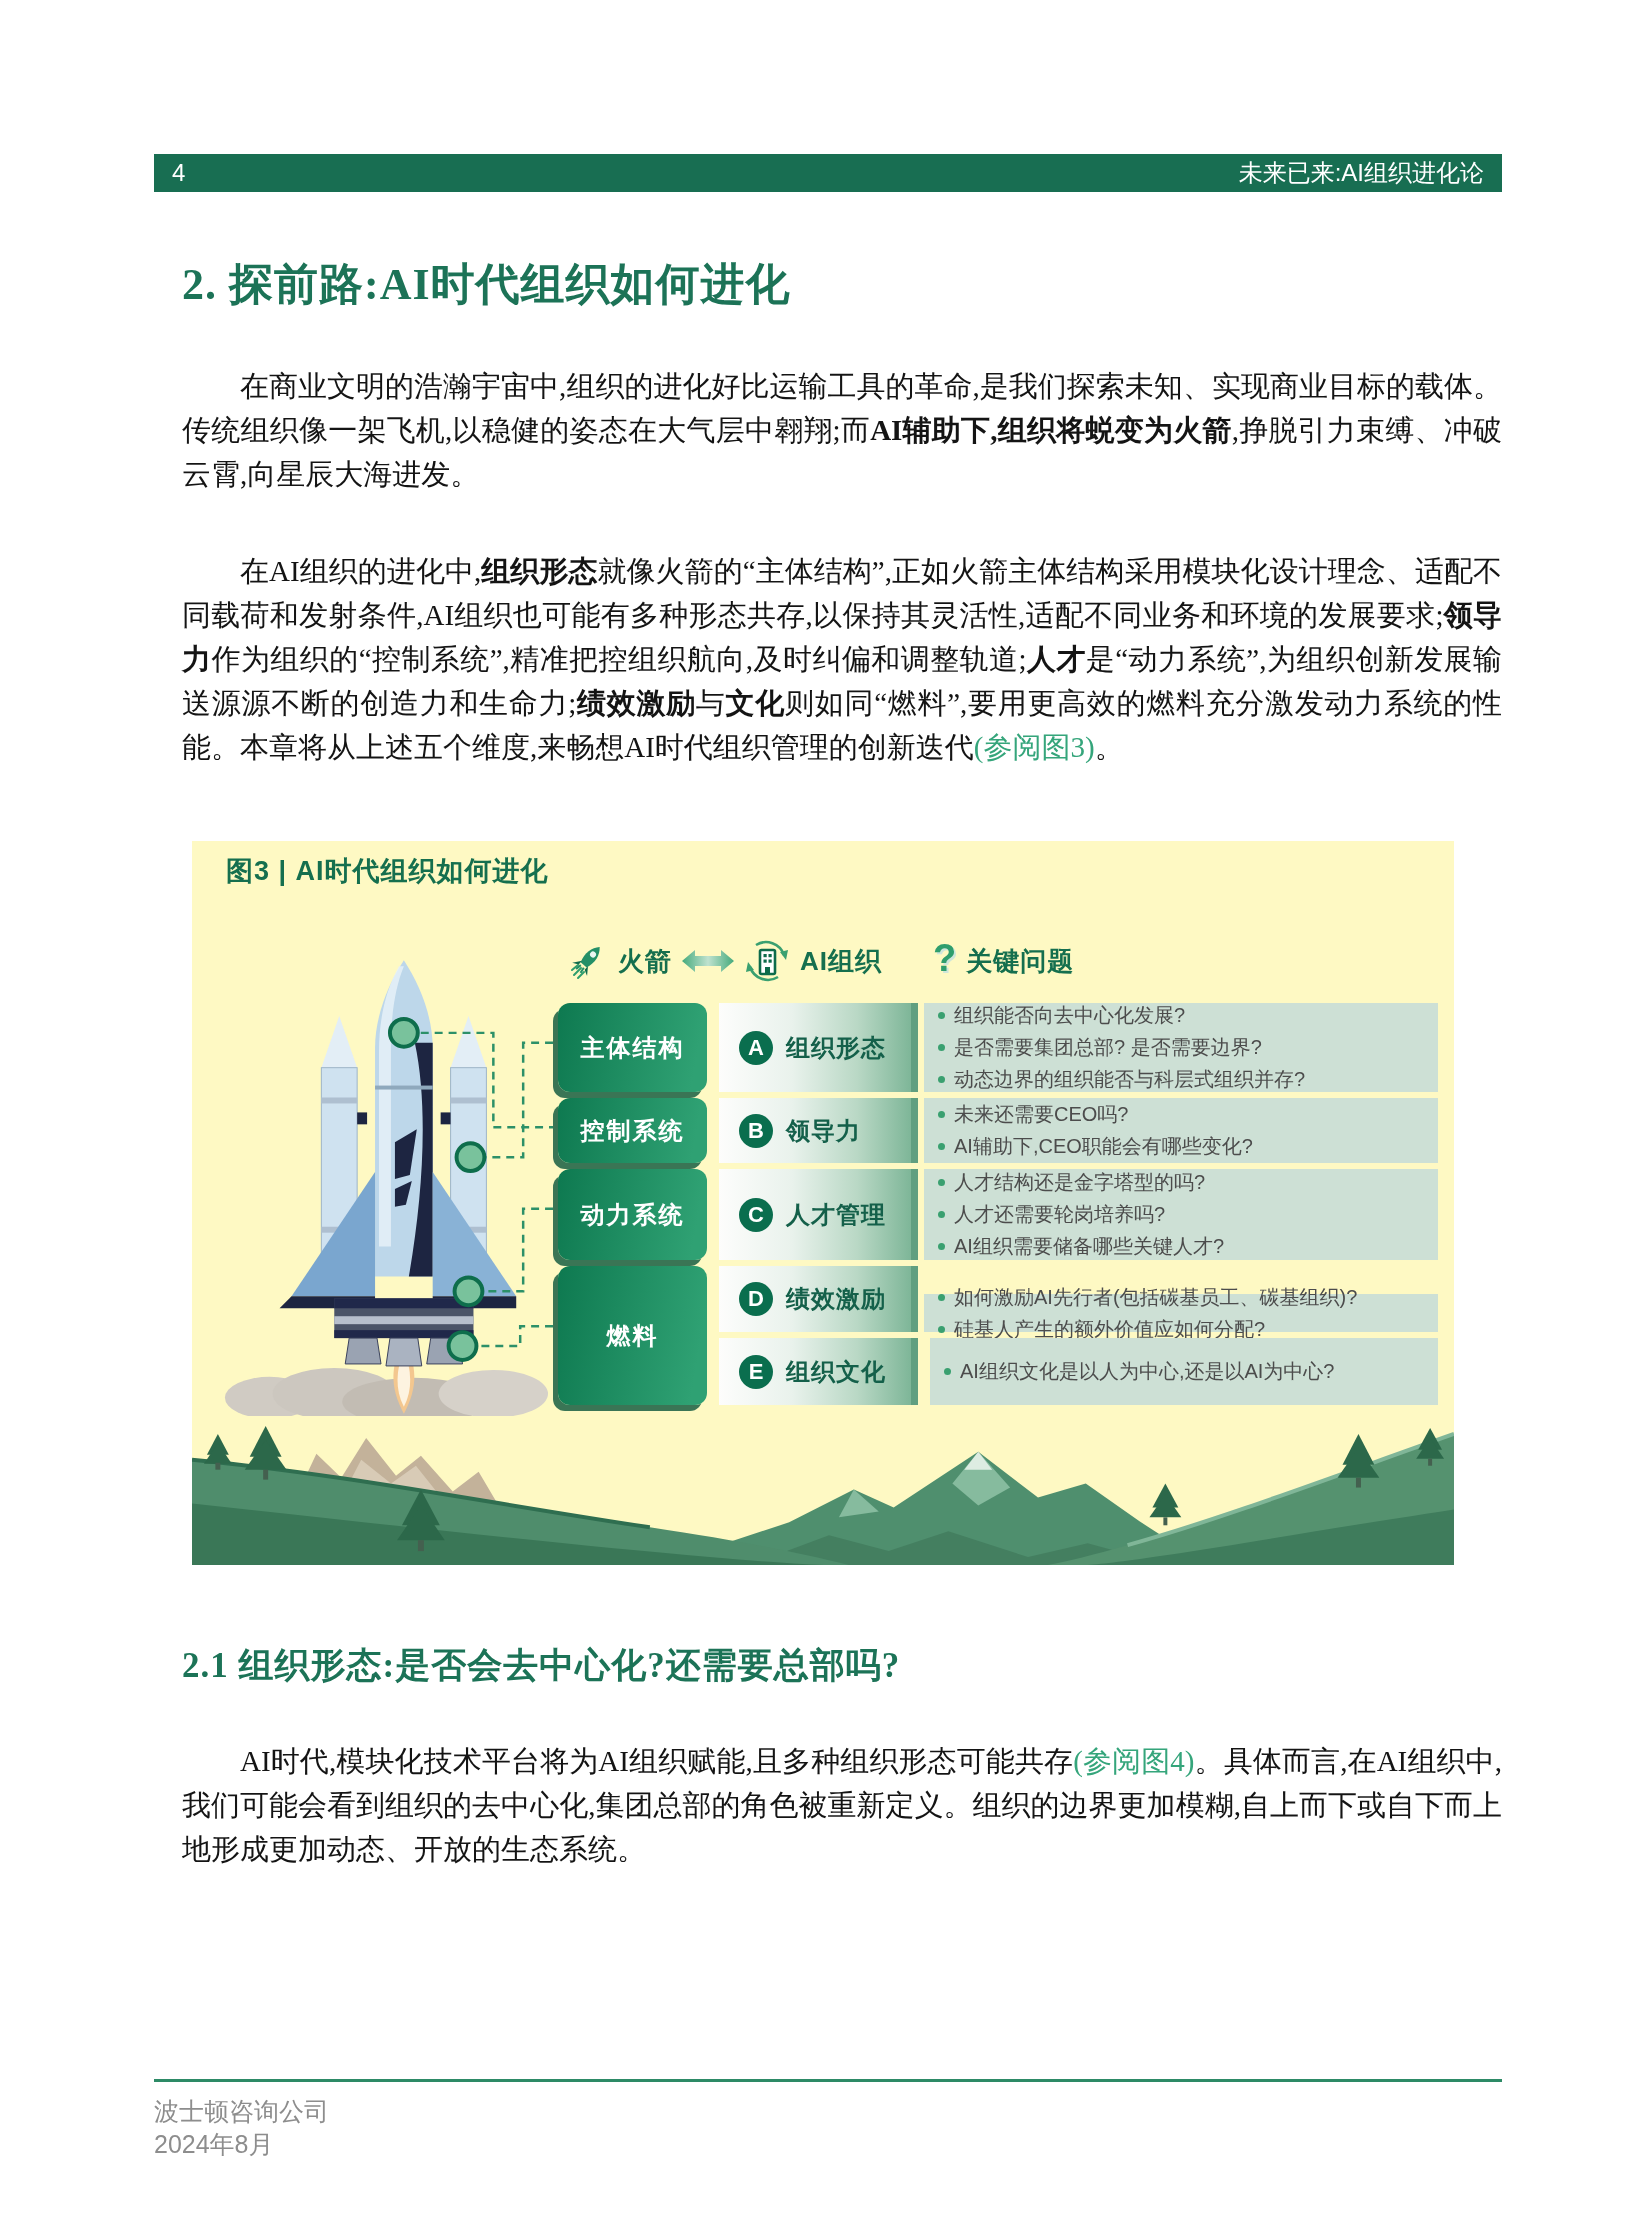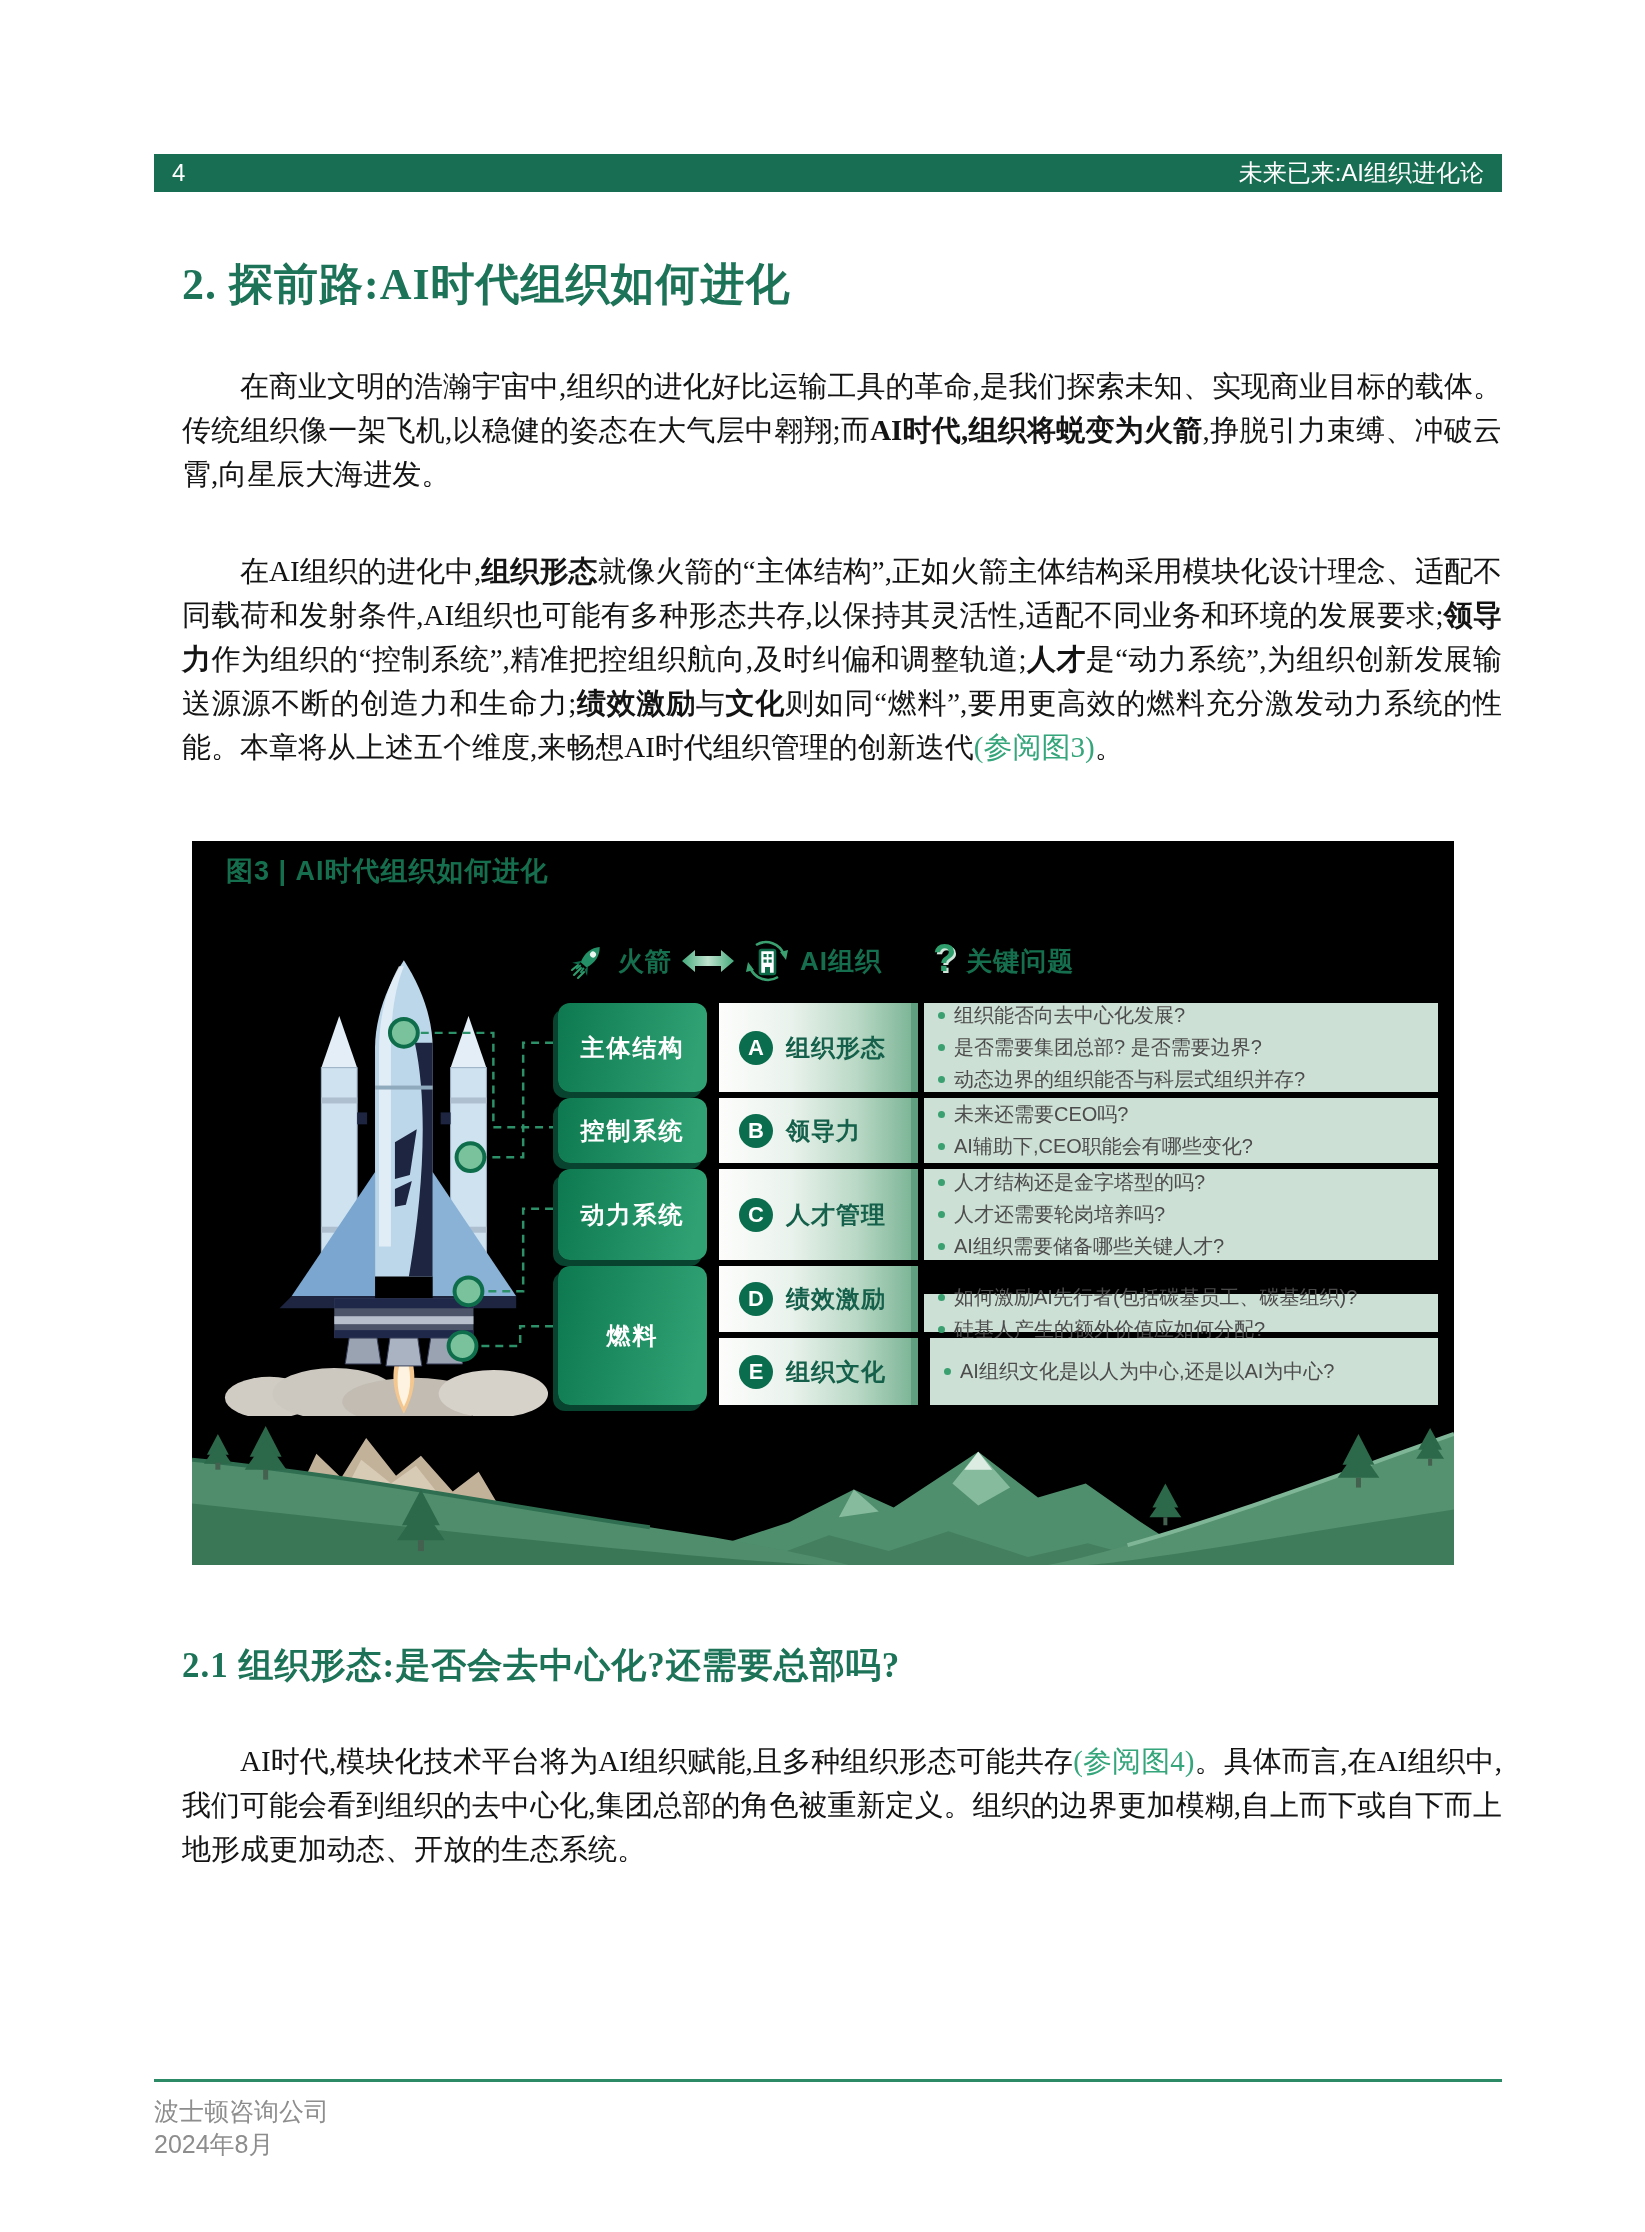--- a/index.html
+++ b/index.html
@@ -12,21 +12,21 @@
   
   #h2{position:absolute;left:182px;top:255px;font:700 44px "Liberation Serif",serif;color:#1c7357;letter-spacing:1px;}
   #h21{position:absolute;left:182px;top:1642px;font:700 35px "Liberation Serif",serif;color:#1c7357;letter-spacing:1px;}
   
   .para{position:absolute;left:182px;width:1320px;text-align:justify;
         font:29px/44px "Liberation Serif",serif;color:#141414;text-indent:58px;}
   #p1{top:364px;} #p2{top:549px;} #p3{top:1739px;}
   .rb{font-weight:bold;}
   .rg{color:#35a57b;}
   
-  #figure{position:absolute;left:192px;top:841px;width:1262px;height:724px;background:#000000;overflow:hidden;}
+  #figure{position:absolute;left:192px;top:841px;width:1262px;height:724px;background:#fef9c3;overflow:hidden;}
   .fig-title{position:absolute;left:34px;top:12px;font:700 27px "Liberation Sans",sans-serif;color:#156f4e;letter-spacing:1px;}
   #legend-left{position:absolute;left:378px;top:94px;height:52px;display:flex;align-items:center;gap:10px;}
   #legend-right{position:absolute;left:741px;top:94px;height:52px;display:flex;align-items:center;gap:10px;}
   .legend-text{font:700 26px "Liberation Sans",sans-serif;color:#156f4e;letter-spacing:1px;}
   .q-glyph{font:900 38px "Liberation Sans",sans-serif;color:#2f9e6d;text-shadow:2px 2px 0 #cfe6da;transform:translateY(-3px);}
   #fig-grid{position:absolute;left:366px;top:162px;width:880px;display:grid;
             grid-template-columns:149px 12px 199px 6px 1fr;
             grid-template-rows:89px 65px 91px 66px 67px;row-gap:6px;}
   .fig-label{background:linear-gradient(100deg,#0e7950 0%,#2fa173 90%);border-radius:12px;
              box-shadow:-5px 6px 0 rgba(9,84,58,.8);color:#fff;
@@ -53,21 +53,21 @@
 
 <div class="page">
 
   <div id="topbar">
     <span>4</span>
     <span>未来已来:AI组织进化论</span>
   </div>
 
   <div id="h2">2. 探前路:AI时代组织如何进化</div>
 
-  <div id="p1" class="para"><span>在商业文明的浩瀚宇宙中,组织的进化好比运输工具的革命,是我们探索未知、实现商业目标的载体。传统组织像一架飞机,以稳健的姿态在大气层中翱翔;而</span><span class="rb">AI时代,组织将蜕变为火箭</span><span>,挣脱引力束缚、冲破云霄,向星辰大海进发。</span></div>
+  <div id="p1" class="para"><span>在商业文明的浩瀚宇宙中,组织的进化好比运输工具的革命,是我们探索未知、实现商业目标的载体。传统组织像一架飞机,以稳健的姿态在大气层中翱翔;而</span><span class="rb">AI辅助下,组织将蜕变为火箭</span><span>,挣脱引力束缚、冲破云霄,向星辰大海进发。</span></div>
   <div id="p2" class="para"><span>在AI组织的进化中,</span><span class="rb">组织形态</span><span>就像火箭的“主体结构”,正如火箭主体结构采用模块化设计理念、适配不同载荷和发射条件,AI组织也可能有多种形态共存,以保持其灵活性,适配不同业务和环境的发展要求;</span><span class="rb">领导力</span><span>作为组织的“控制系统”,精准把控组织航向,及时纠偏和调整轨道;</span><span class="rb">人才</span><span>是“动力系统”,为组织创新发展输送源源不断的创造力和生命力;</span><span class="rb">绩效激励</span><span>与</span><span class="rb">文化</span><span>则如同“燃料”,要用更高效的燃料充分激发动力系统的性能。本章将从上述五个维度,来畅想AI时代组织管理的创新迭代</span><span class="rg">(参阅图3)</span><span>。</span></div>
 
   <div id="figure">
     <div class="fig-title">图3 | AI时代组织如何进化</div>
 
     <div id="legend-left">
       <svg width="38" height="38" viewBox="0 0 38 38">
         <path d="M4,33 L11,26 M2,28 L8,23 M8,36 L14,30" stroke="#2f9e6d" stroke-width="2" stroke-linecap="round"></path>
         <g transform="rotate(42 19 17)">
           <path d="M19,1 C24.5,7 26.5,15 23,25 L15,25 C11.5,15 13.5,7 19,1 Z" fill="#249067"></path>

